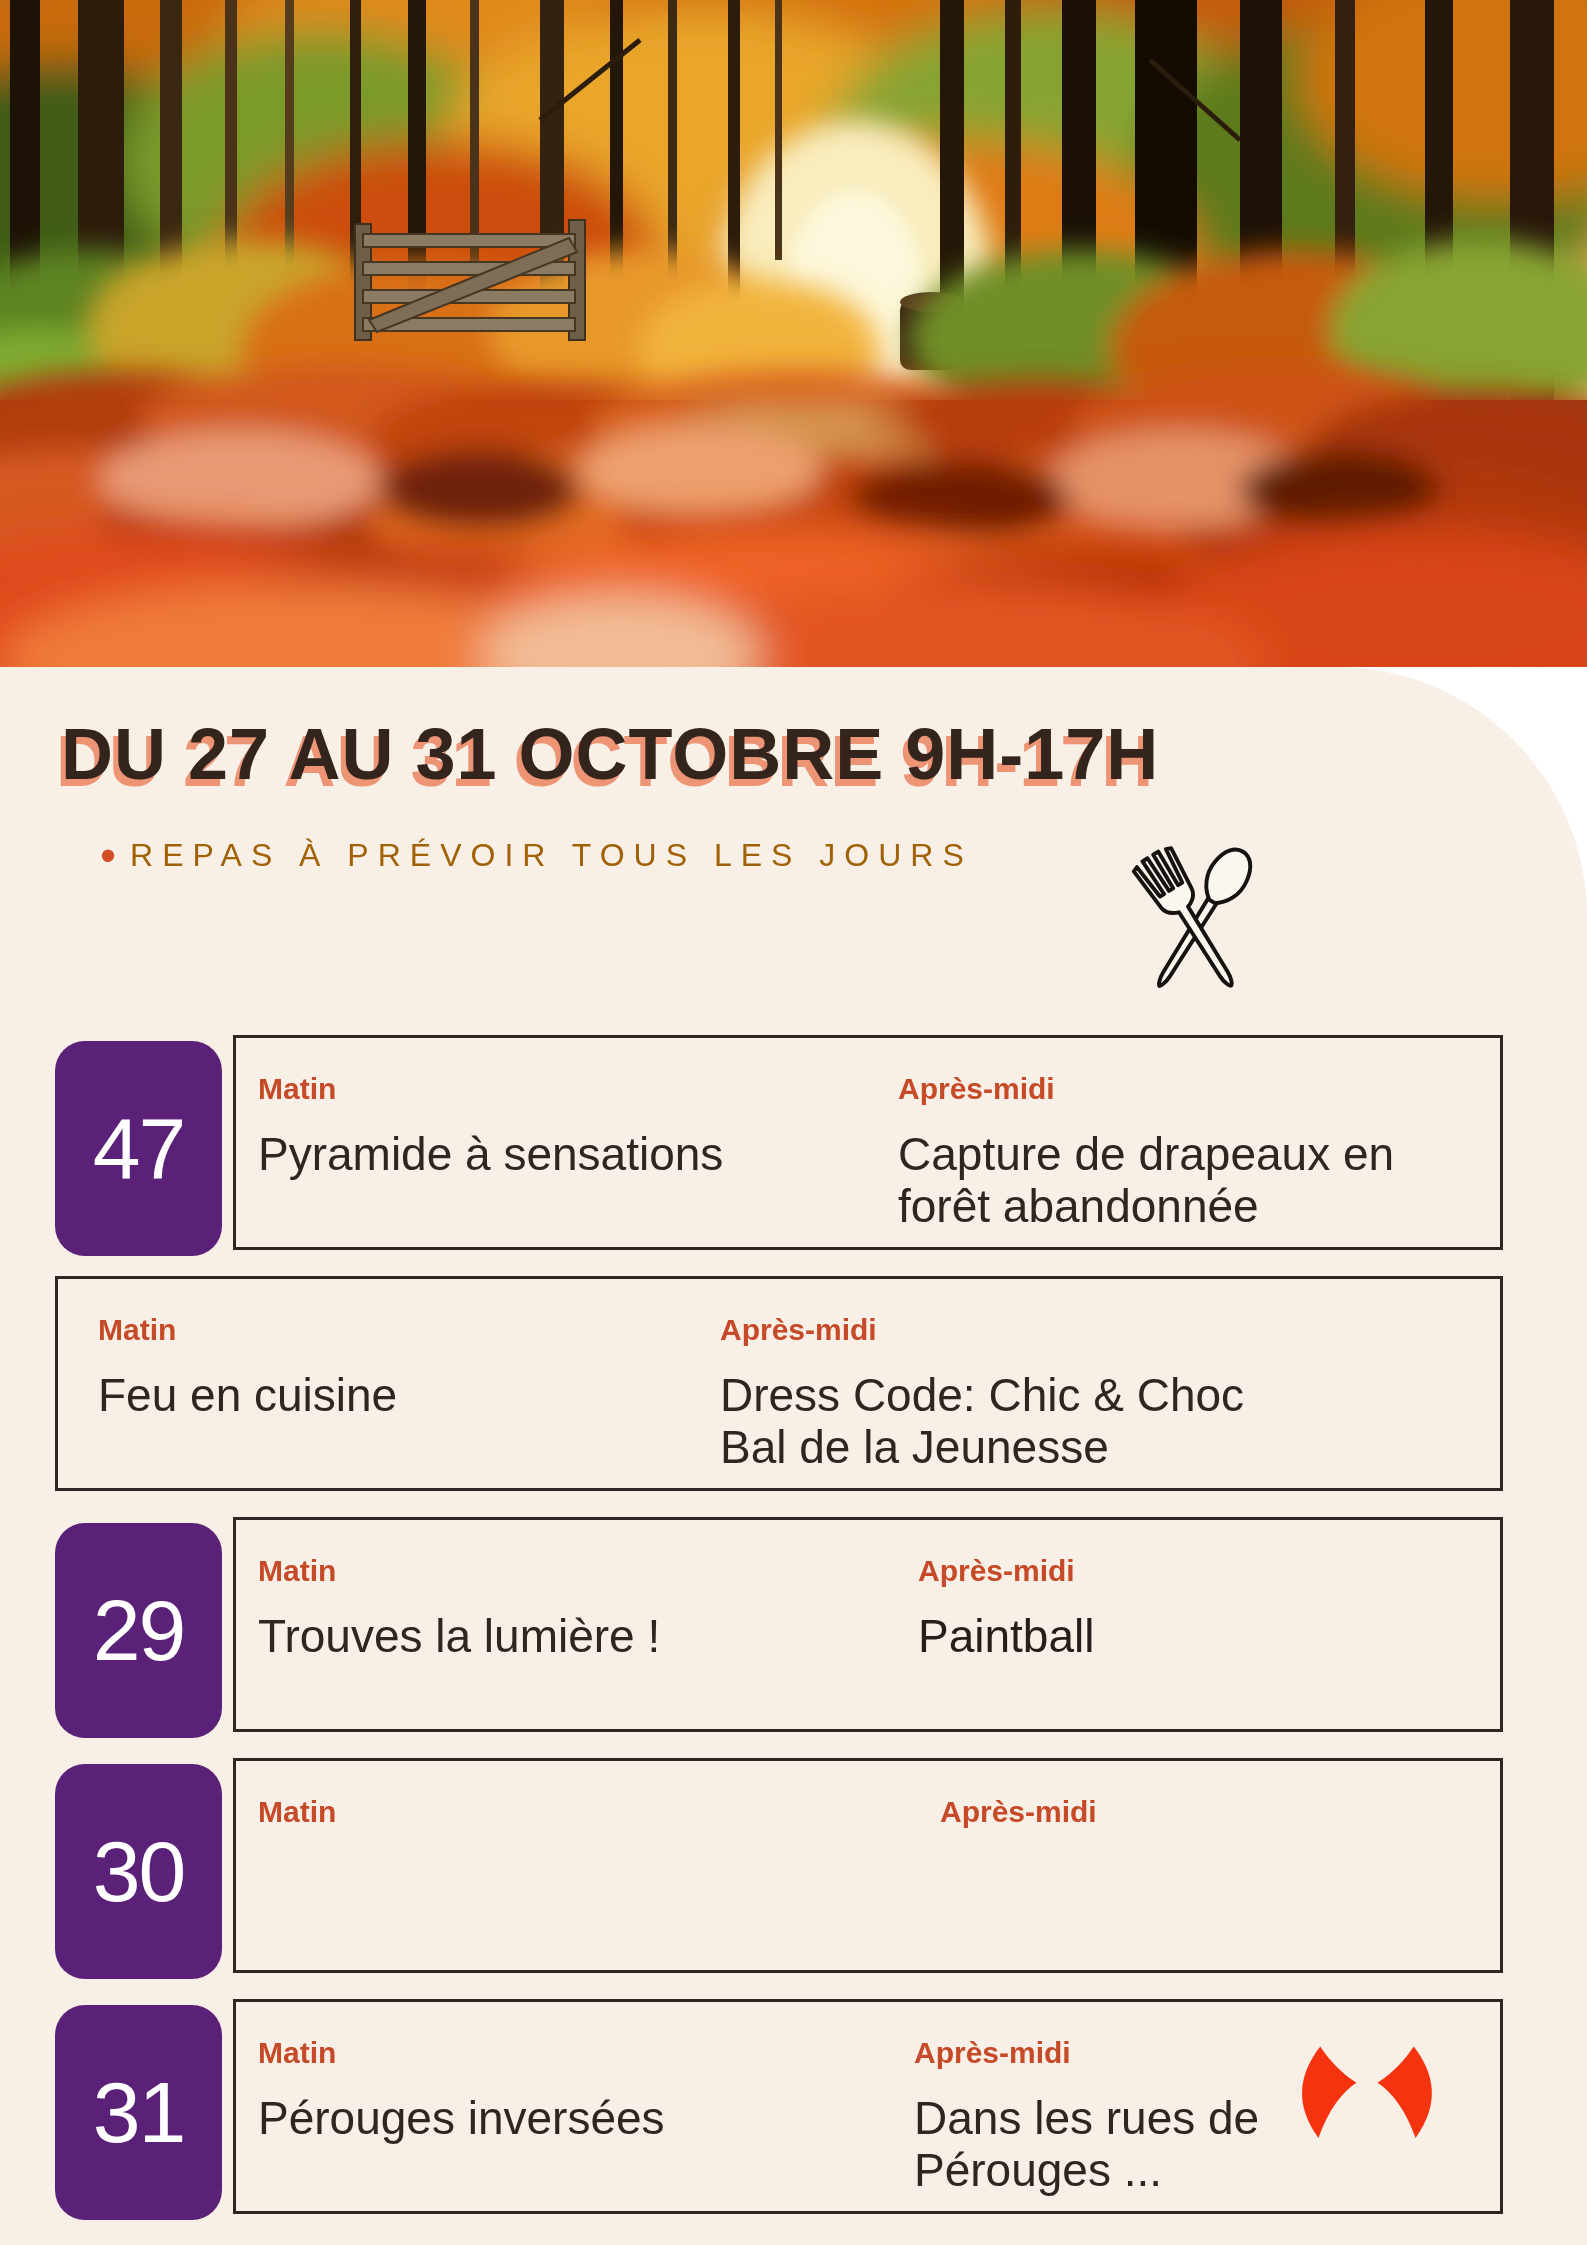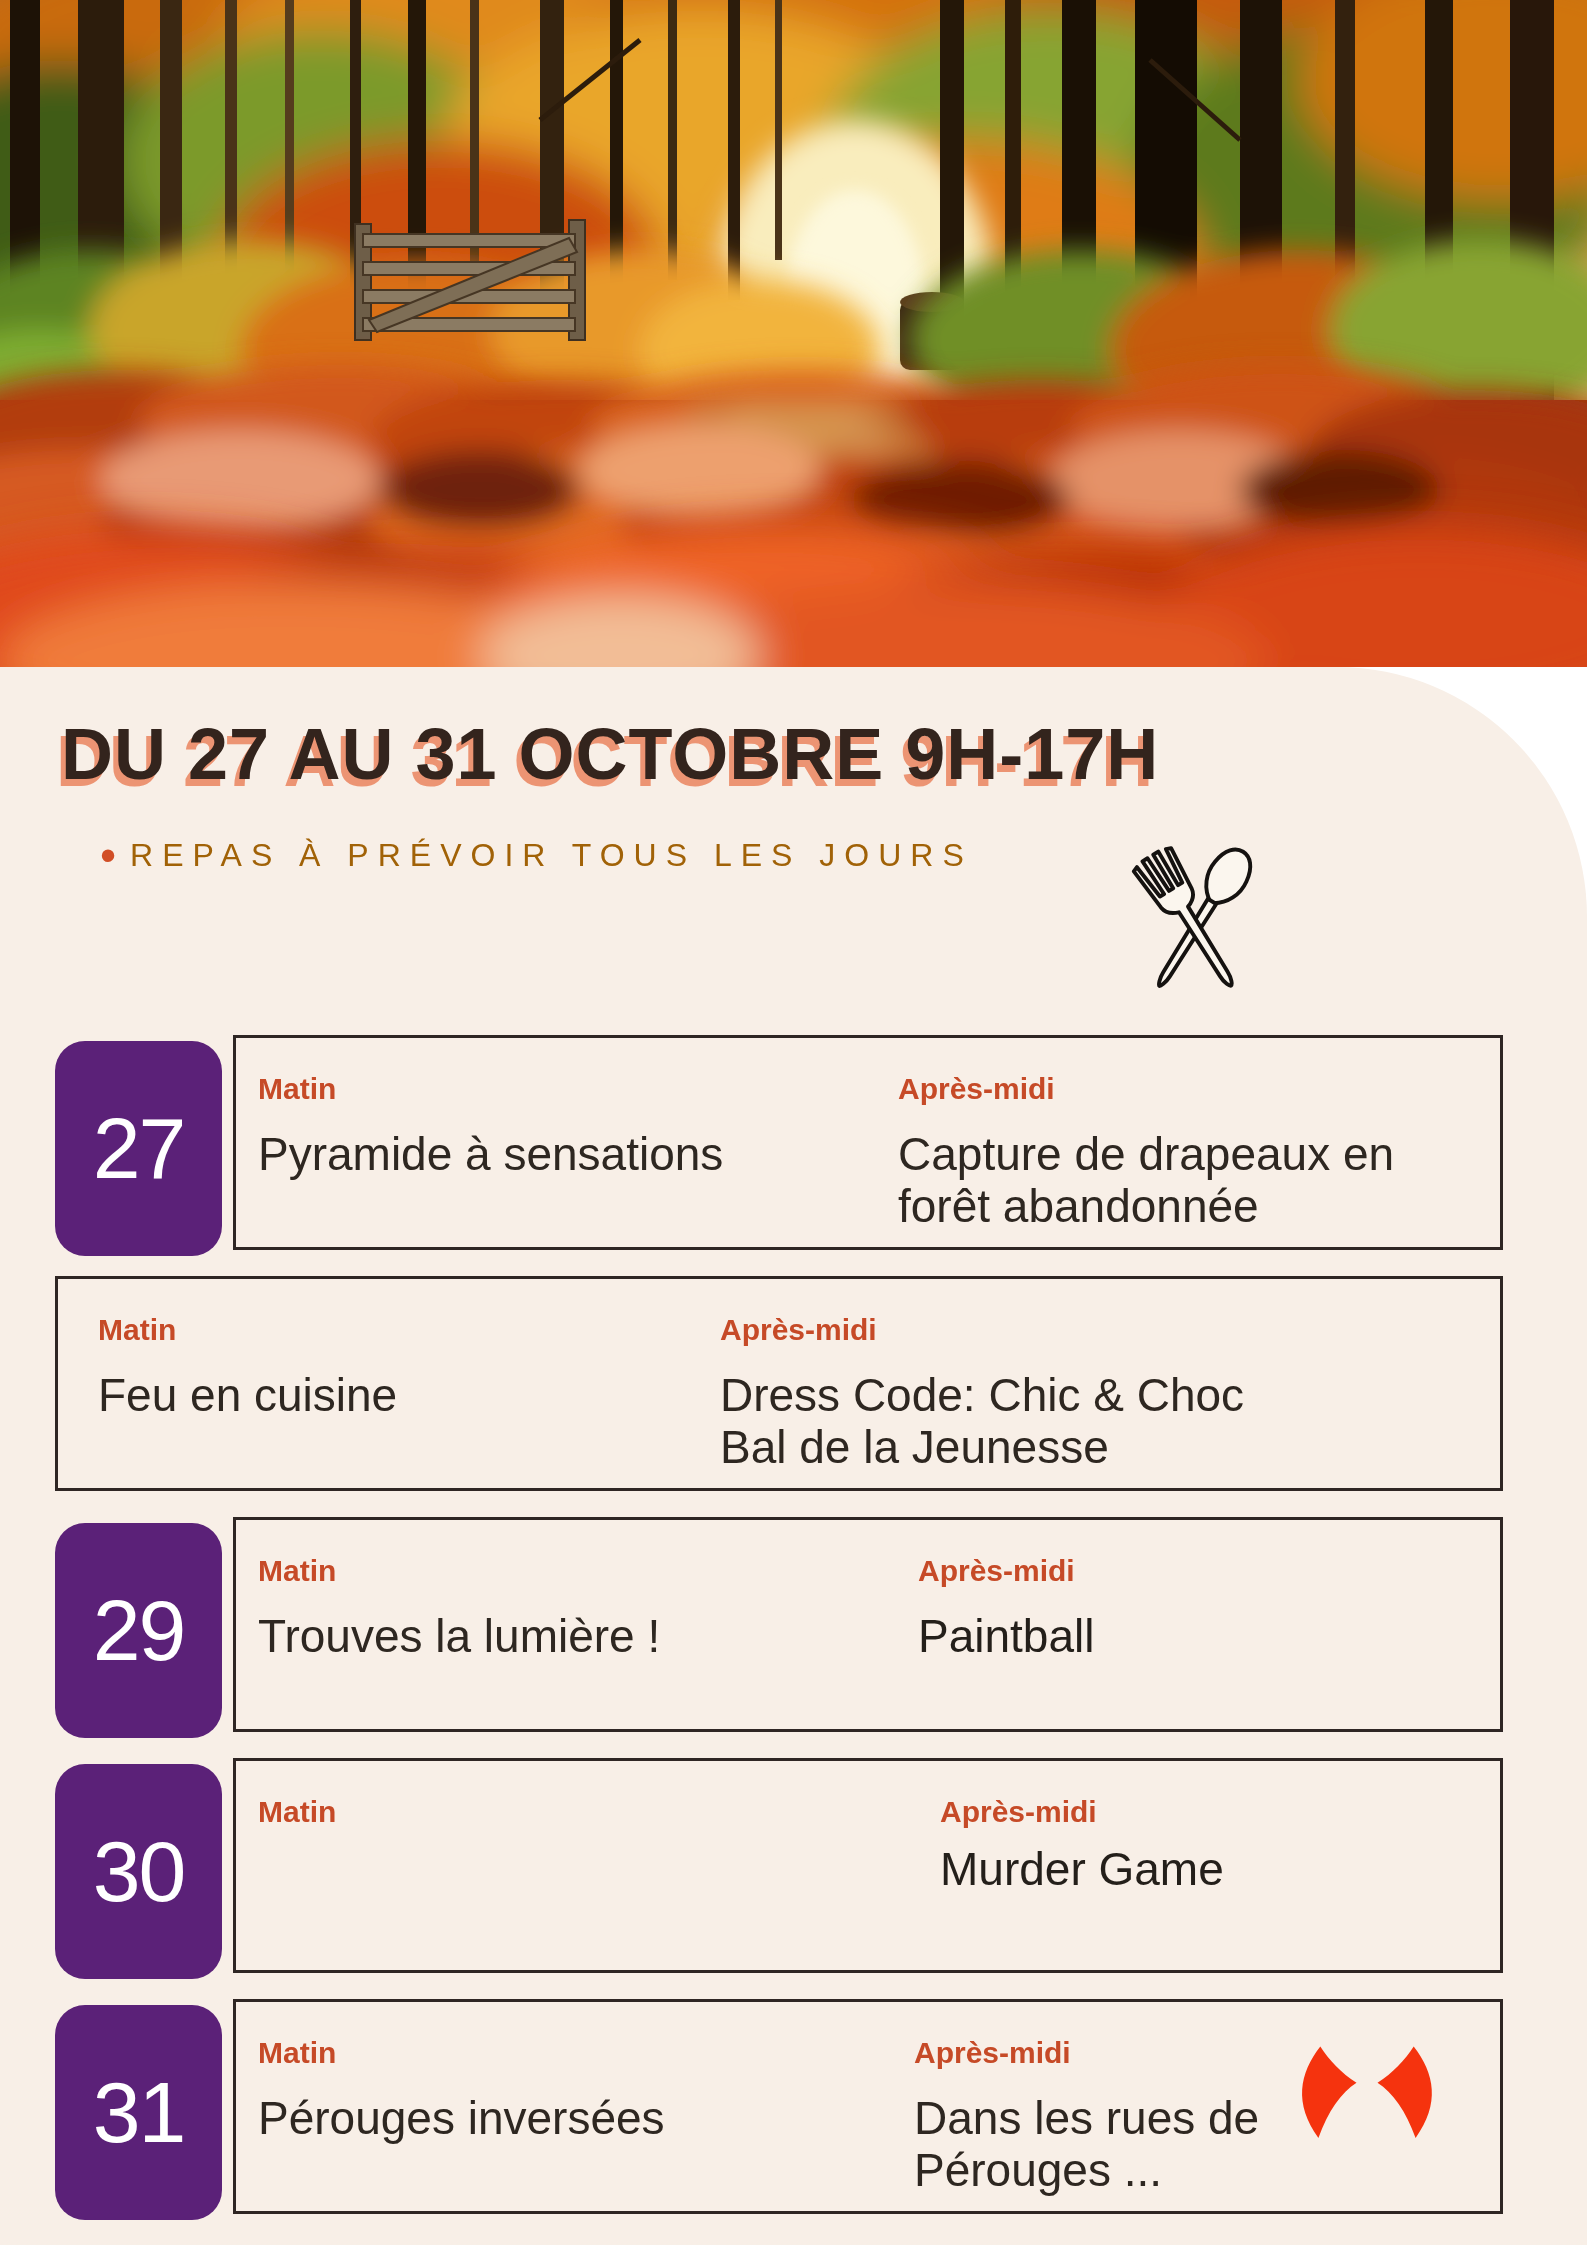--- a/index.html
+++ b/index.html
@@ -201,21 +201,21 @@
 
       <g transform="rotate(-32 85 95)" stroke="#151210" stroke-width="4" fill="#fbf6ee" stroke-linejoin="round">
         <path d="M68 10 L72 48 L77 48 L76 8 L82 8 L83 48 L88 48 L89 8 L95 8 L94 48 L99 48 L103 10 L108 12 L104 58 C103 66 97 70 91 72 L90 150 C90 158 87 164 85.5 164 C84 164 81 158 81 150 L80 72 C74 70 68 66 67 58 L63 12 Z"></path>
       </g>
     </svg>
 
     <div class="rows">
 
       <div class="row row-27">
         <div class="day">
-          <span>27</span>
+          <span>47</span>
         </div>
         <div class="box">
           <div class="slot slot-morning">
             <p class="slot-label">Matin</p>
             <div class="slot-text">Pyramide à sensations</div>
           </div>
           <div class="slot slot-afternoon">
             <p class="slot-label">Après-midi</p>
             <div class="slot-text">Capture de drapeaux en
 forêt abandonnée</div>
@@ -256,21 +256,20 @@
       <div class="row row-30">
         <div class="day">
           <span>30</span>
         </div>
         <div class="box">
           <div class="slot slot-morning bold">
             <p class="slot-label">Matin</p>
           </div>
           <div class="slot slot-afternoon bold">
             <p class="slot-label">Après-midi</p>
-            <div class="slot-text">Murder Game</div>
           </div>
         </div>
       </div>
 
       <div class="row row-31">
         <div class="day">
           <span>31</span>
         </div>
         <div class="box">
           <div class="slot slot-morning">

